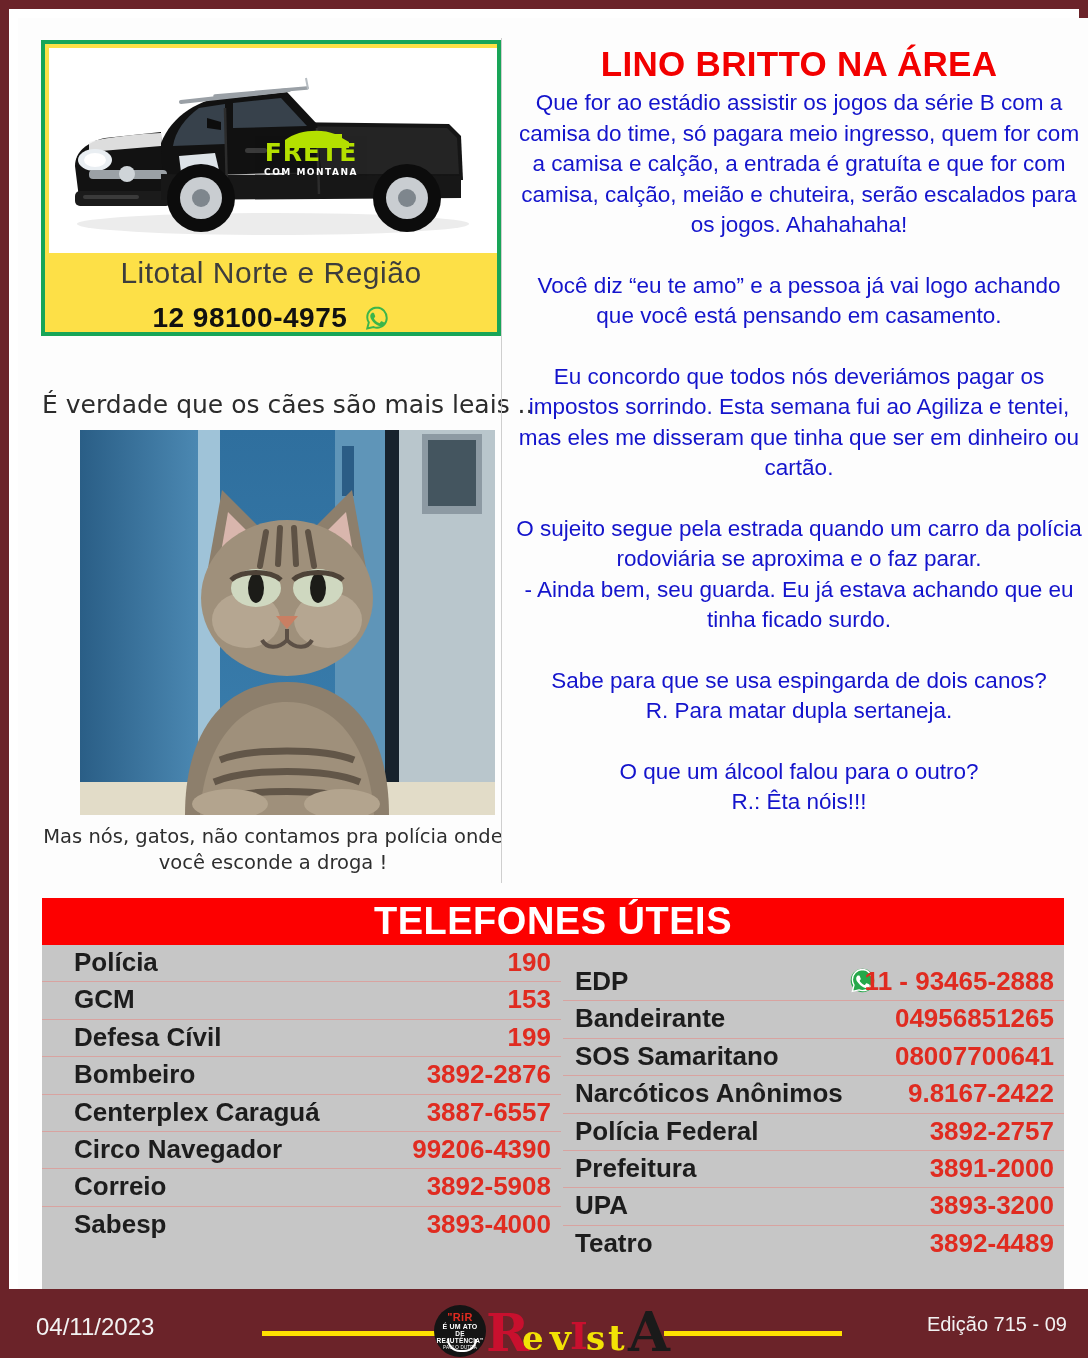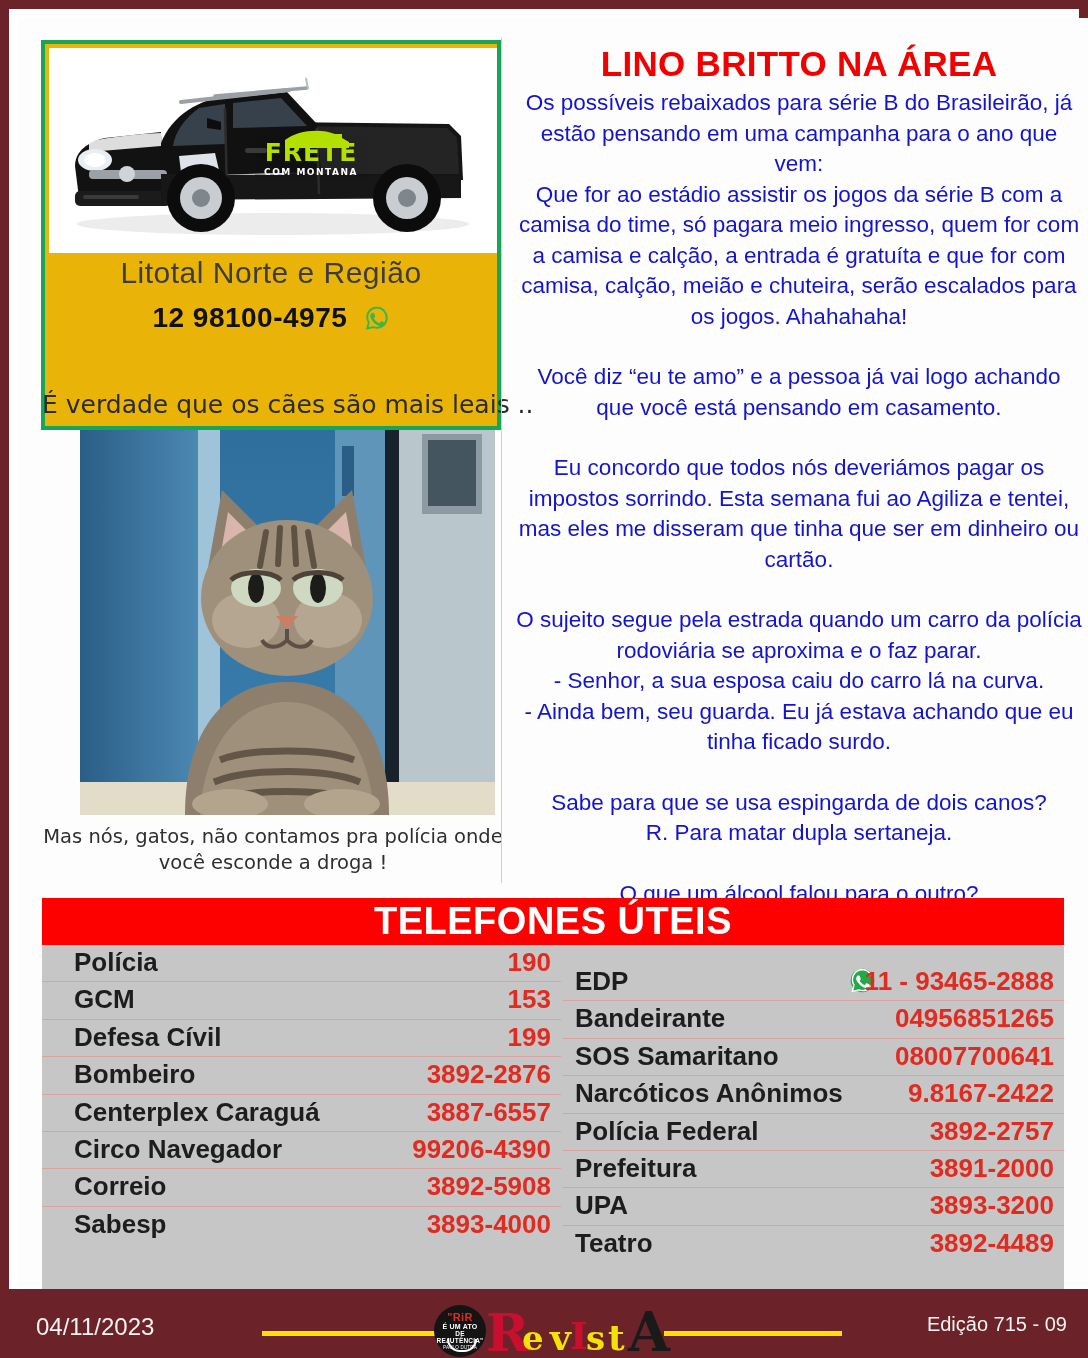--- a/index.html
+++ b/index.html
@@ -22,24 +22,24 @@
 
   
   .top-wrap{position:absolute;left:0;top:0;width:1070px;height:865px;}
 
   .left-col{position:absolute;left:0;top:0;width:482px;height:865px;}
   .col-divider{position:absolute;left:483px;top:20px;width:1px;height:845px;background:#cfcfcf;}
   .right-col{position:absolute;left:492px;top:0;width:578px;height:865px;}
 
   
   .ad-box{
-    position:absolute;left:23px;top:22px;width:460px;height:390px;
+    position:absolute;left:23px;top:22px;width:460px;height:296px;
     box-sizing:border-box;
     border:4px solid #18a558;
-    background:#eab308;
+    background:#fde047;
     text-decoration:underline;
   }
   .ad-photo{position:absolute;left:4px;top:4px;width:448px;height:205px;background:#ffffff;overflow:hidden;}
   .ad-city{
     position:absolute;left:0;top:212px;width:452px;
     text-align:center;font-size:30px;color:#3d3d3d;font-weight:400;letter-spacing:.5px;
   }
   .ad-phone{
     position:absolute;left:0;top:258px;width:452px;
     text-align:center;font-size:28px;color:#111;font-weight:bold;letter-spacing:.5px;
@@ -278,26 +278,24 @@
         </div>
 
         <div class="meme-cap">Mas nós, gatos, não contamos pra polícia onde você esconde a droga !</div>
       </div>
 
       <div class="col-divider"></div>
 
       <div class="right-col">
         <h1 class="joke-title">LINO BRITTO NA ÁREA</h1>
         <div class="joke-body">
-          <p>Os  possíveis rebaixados para série B do Brasileirão, já estão pensando em uma campanha para o ano que vem:</p>
           <p>Que for ao estádio assistir os jogos da série B com a camisa do time, só pagara meio ingresso, quem for com a camisa e calção, a entrada é gratuíta e que for com camisa, calção, meião e chuteira, serão escalados para os jogos. Ahahahaha!</p>
           <p class="gap">Você diz “eu te amo” e a pessoa já vai logo achando que você está pensando em casamento.</p>
           <p class="gap">Eu concordo que todos nós deveriámos pagar os impostos sorrindo. Esta semana fui ao Agiliza e tentei, mas eles me disseram que tinha que ser em dinheiro ou cartão.</p>
           <p class="gap">O sujeito segue pela estrada quando um carro da polícia rodoviária se aproxima e o faz parar.</p>
-          <p>- Senhor, a sua esposa caiu do carro lá na curva.</p>
           <p>- Ainda bem, seu guarda. Eu já estava achando que eu tinha ficado surdo.</p>
           <p class="gap">Sabe para que se usa espingarda de dois canos?</p>
           <p>R.  Para matar dupla sertaneja.</p>
           <p class="gap">O que um álcool falou para o outro?</p>
           <p>R.: Êta nóis!!!</p>
         </div>
       </div>
     </div>
 
     <div class="tel-block">

